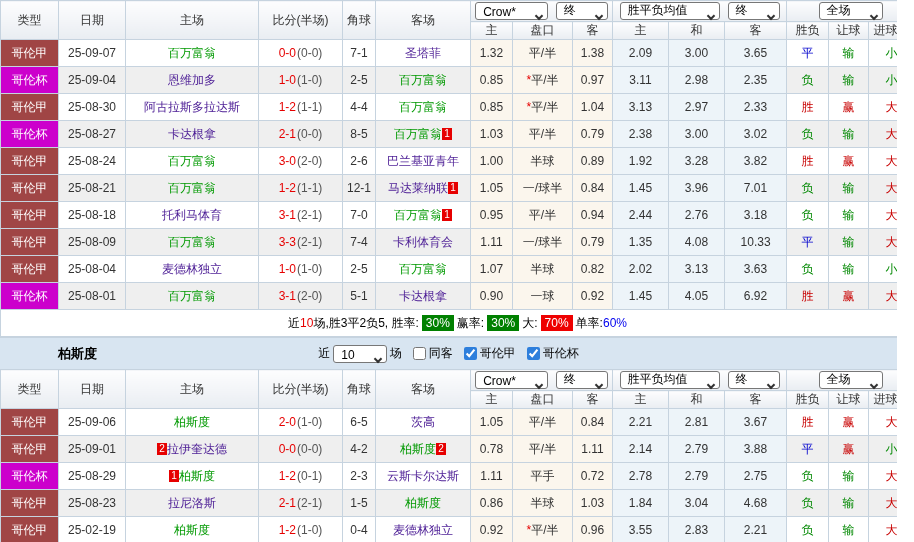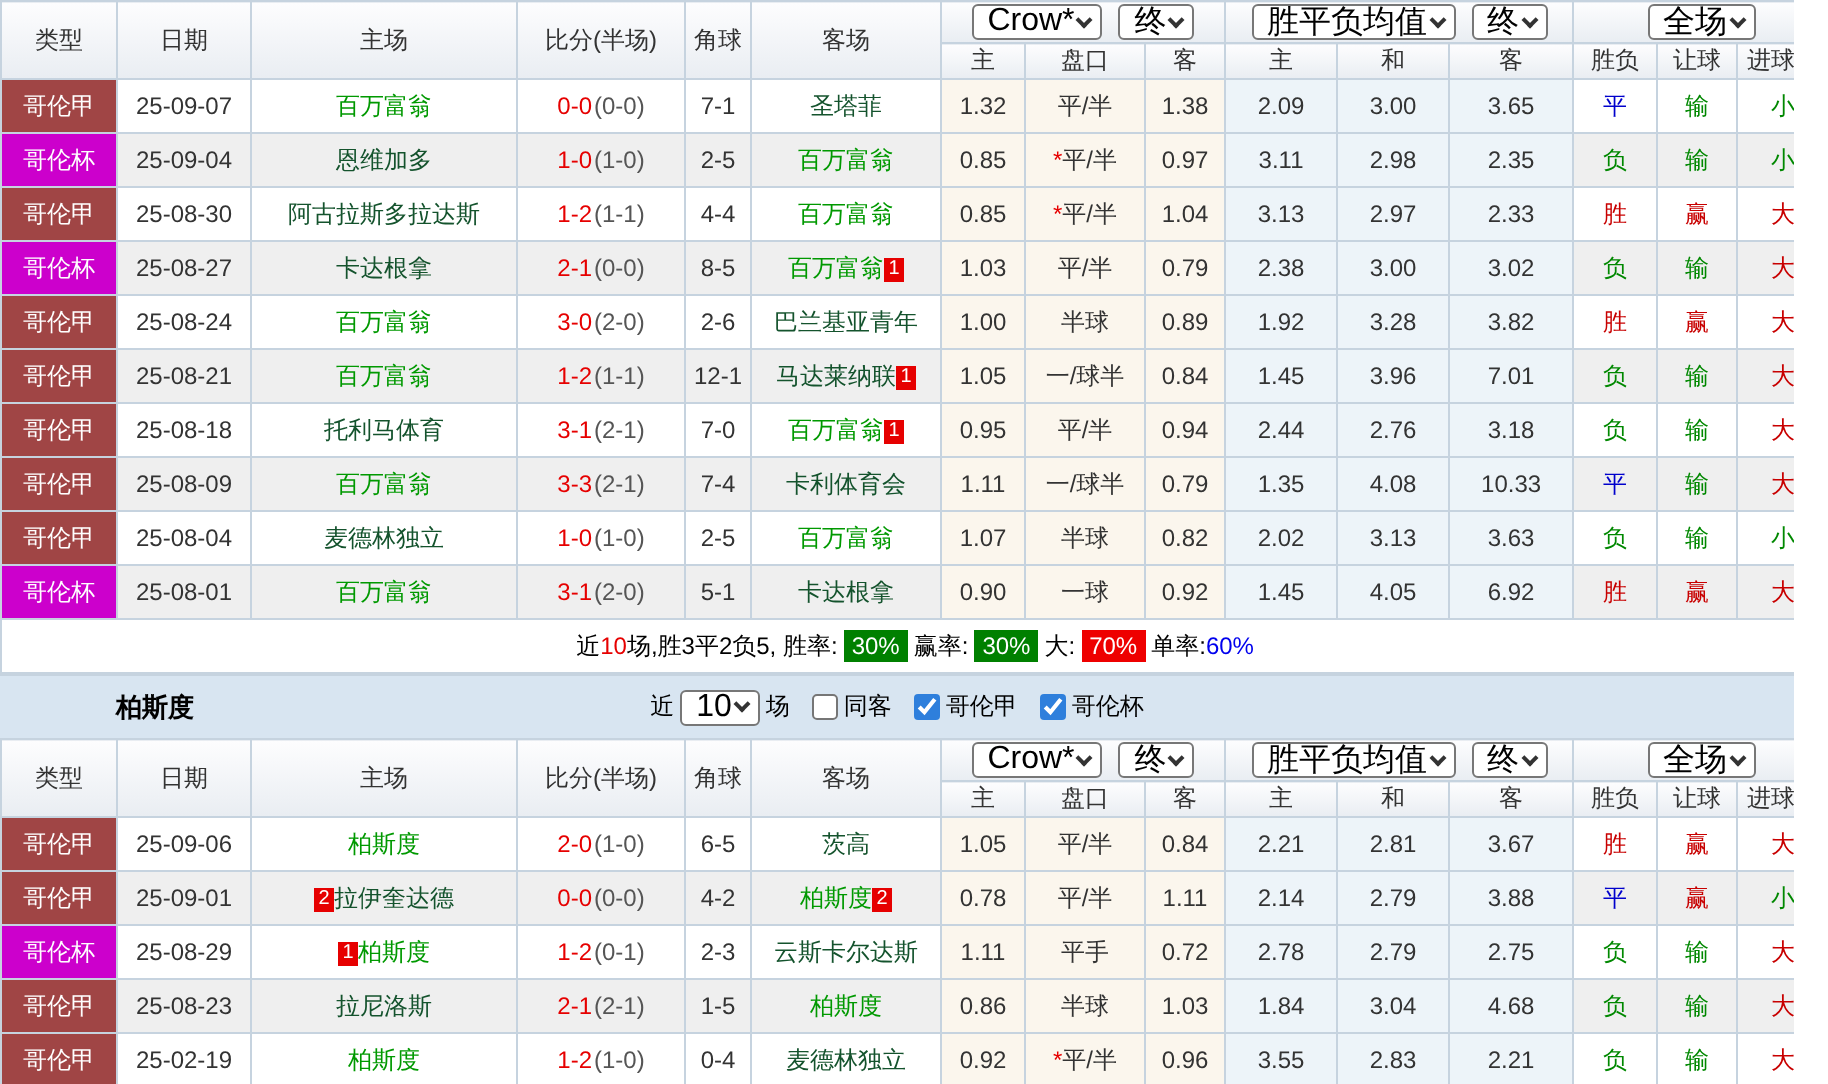--- a/index.html
+++ b/index.html
@@ -9,31 +9,31 @@
 td,th{border:1px solid #c6d3df;text-align:center;font-size:12px;font-weight:normal;white-space:nowrap;overflow:hidden}
 td{height:27px;color:#333}
 thead th{background:linear-gradient(#fdfdfe,#e9edf2);color:#333}
 tr.h1 th{height:21px}
 tr.h2 th{height:14px}
 tbody.databody tr:nth-child(even) td{background:#efefef}
 td.bk{background:#fbf6ed !important}
 td.av{background:#edf4f9 !important}
 td.lg{background:#a04545 !important;color:#fff}
 td.cup{background:#cc00cc !important;color:#fff}
-.tn{color:#14532d}
+.tn{color:#4c1d95}
 .tn.focus{color:#009900}
 .ft{color:#e60000}
 .ht{color:#555;margin-left:1px}
 .cb{color:#0000cc}.cg{color:#008800}.cr{color:#c80000}
 .star{color:#e60000;font-style:normal}
 .star:empty{display:none}
 .bdg{display:inline-block;background:#e60000;color:#fff;font-style:normal;font-size:10px;line-height:12px;min-width:10px;padding:0 1px;vertical-align:1px}
 .bdg:empty{display:none}
 .grpbox{display:flex;justify-content:center;align-items:center;gap:8px}
-.sel{display:inline-flex;align-items:center;gap:2px;height:18px;padding:0 5px 0 7px;border:1px solid #777;border-radius:3px;background:#fff;color:#000;cursor:pointer;font-size:16px}
+.sel{display:inline-flex;align-items:flex-end;gap:20px;height:18px;padding:0 5px 0 7px;border:1px solid #777;border-radius:3px;background:#fff;color:#000;cursor:pointer;font-size:12px}
 .chev{width:6px;height:6px;border-right:2px solid #333;border-bottom:2px solid #333;transform:rotate(45deg);margin-top:-3px;flex:none}
 .sumrow td{background:#fff;height:27px;color:#000}
 .sumrow .pg{background:#008000;color:#fff;padding:1px 4px;margin:0 3px}
 .sumrow .pr{background:#ee0000;color:#fff;padding:1px 4px;margin:0 3px}
 .tred{color:#e60000}.tblue{color:#0000ee}
 .band{position:relative;height:32px;background:#d8e5f1;display:flex;align-items:center;border-top:1px solid #c6d3df}
 .band-title{position:absolute;left:58px;font-weight:bold;color:#000;font-size:13px}
 .band-filters{margin:0 auto;display:flex;align-items:center;gap:3px;color:#000}
 .band input[type=checkbox]{width:13px;height:13px;accent-color:#2e7fdc;margin-left:8px;cursor:pointer}
 </style>

